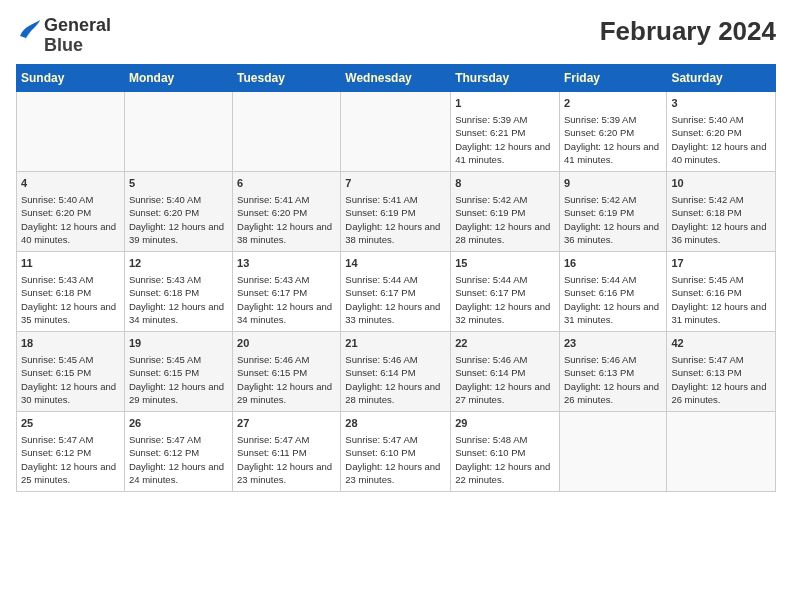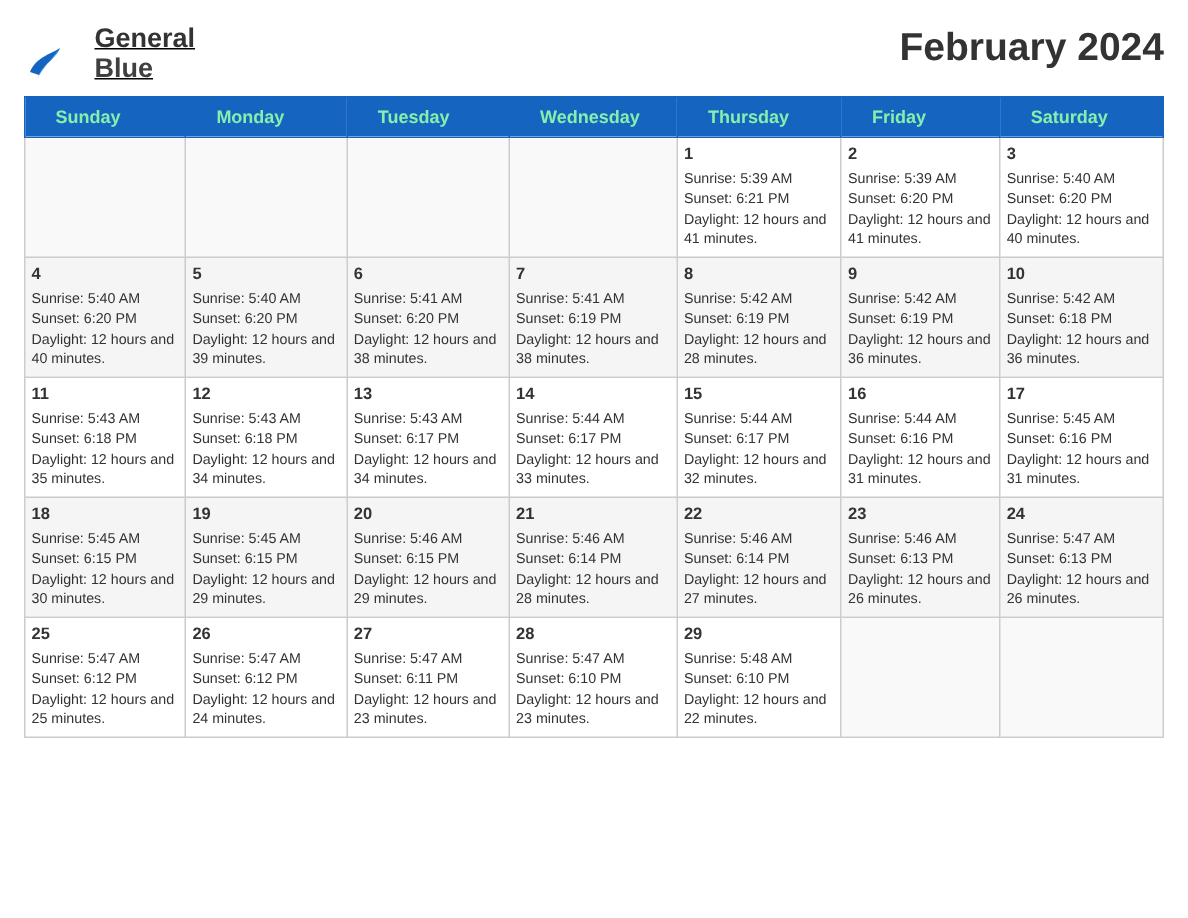--- a/index.html
+++ b/index.html
@@ -11,23 +11,22 @@
       padding: 16px;
     }
     .header {
       display: flex;
       justify-content: space-between;
       align-items: flex-start;
       margin-bottom: 8px;
     }
     .logo {
       display: flex;
-      align-items: flex-end;
-      gap: 19px;
-      text-decoration: underline;
+      align-items: flex-start;
+      gap: 0;
     }
     .logo-text {
       font-size: 18px;
       font-weight: bold;
       line-height: 1.1;
     }
     .logo-text .general { color: #333; }
     .logo-text .blue { color: #404040; }
     .logo-bird {
       width: 28px;
@@ -45,22 +44,22 @@
       font-size: 14px;
       color: #333;
     }
     table {
       width: 100%;
       border-collapse: collapse;
       font-size: 10px;
     }
     thead th {
       background-color: #1565c0;
-      color: #86efac;
-      padding: 6px 20px;
+      color: #fef9c3;
+      padding: 6px 4px;
       font-size: 12px;
       font-weight: bold;
       border: 1px solid #1565c0;
       text-align: left;
     }
     tbody td {
       border: 1px solid #ccc;
       vertical-align: top;
       padding: 4px;
       height: 80px;
@@ -262,21 +261,21 @@
           <div>Sunset: 6:14 PM</div>
           <div>Daylight: 12 hours and 27 minutes.</div>
         </td>
         <td>
           <span class="day-number">23</span>
           <div>Sunrise: 5:46 AM</div>
           <div>Sunset: 6:13 PM</div>
           <div>Daylight: 12 hours and 26 minutes.</div>
         </td>
         <td>
-          <span class="day-number">24</span>
+          <span class="day-number">42</span>
           <div>Sunrise: 5:47 AM</div>
           <div>Sunset: 6:13 PM</div>
           <div>Daylight: 12 hours and 26 minutes.</div>
         </td>
       </tr>
       <tr>
         <td>
           <span class="day-number">25</span>
           <div>Sunrise: 5:47 AM</div>
           <div>Sunset: 6:12 PM</div>

